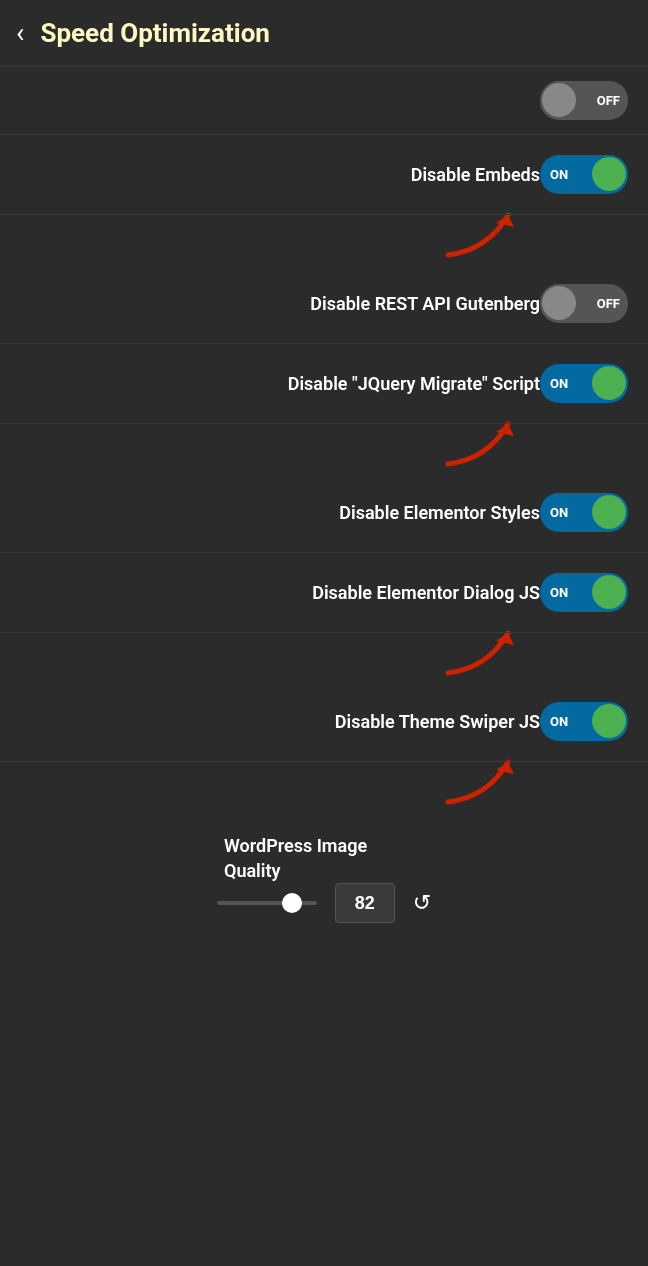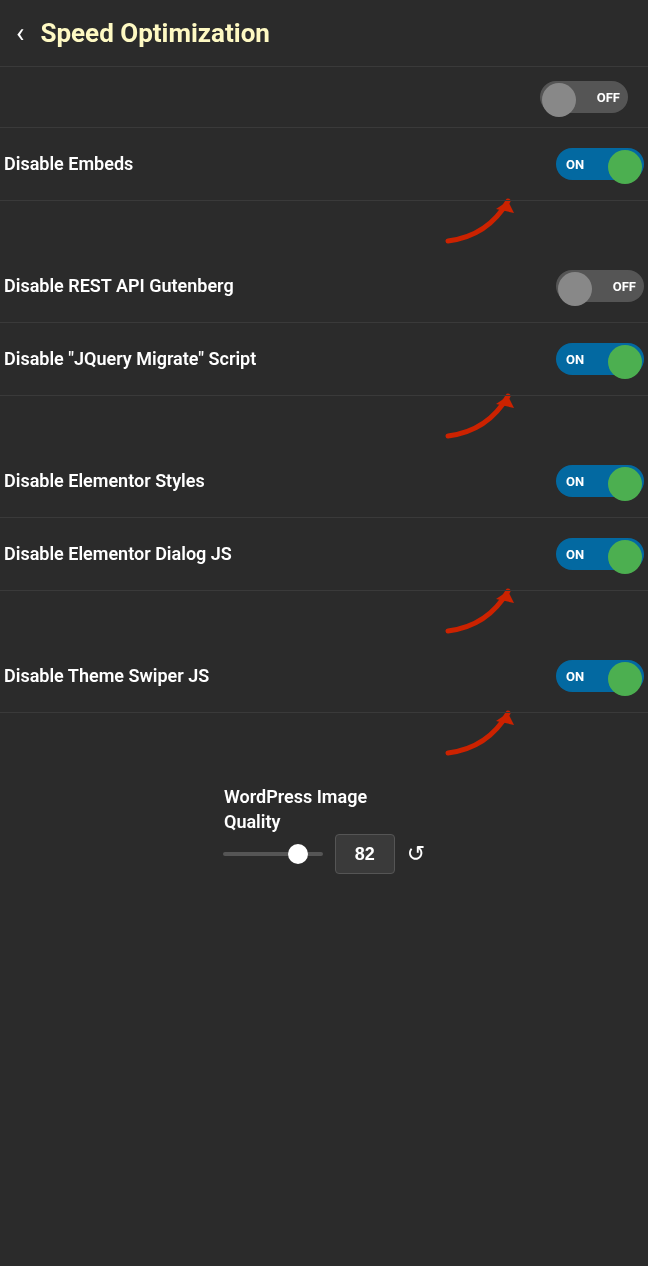--- a/index.html
+++ b/index.html
@@ -49,22 +49,22 @@
       font-size: 18px;
       font-weight: 600;
       color: #ffffff;
       opacity: 0.7;
     }
 
     
     .setting-row {
       display: flex;
       align-items: center;
-      justify-content: space-between;
-      padding: 20px 4px;
+      justify-content: flex-end;
+      padding: 20px 20px;
       border-bottom: 1px solid #3a3a3a;
       position: relative;
     }
 
     .setting-label {
       font-size: 18px;
       font-weight: 600;
       color: #ffffff;
       max-width: 340px;
       line-height: 1.4;
@@ -75,21 +75,21 @@
       display: flex;
       align-items: center;
       flex-shrink: 0;
     }
 
     .toggle {
       position: relative;
       display: inline-flex;
       align-items: center;
       width: 88px;
-      height: 32px;
+      height: 39px;
       border-radius: 19px;
       cursor: pointer;
     }
 
     .toggle.on {
       background: #0369a1;
     }
 
     .toggle.off {
       background: #555555;
@@ -141,21 +141,21 @@
       font-size: 18px;
       font-weight: 600;
       color: #ffffff;
       max-width: 200px;
       line-height: 1.4;
     }
 
     .quality-controls {
       display: flex;
       align-items: center;
-      gap: 12px;
+      gap: 18px;
     }
 
     .quality-slider-wrapper {
       display: flex;
       align-items: center;
       width: 100px;
     }
 
     .quality-slider {
       -webkit-appearance: none;

